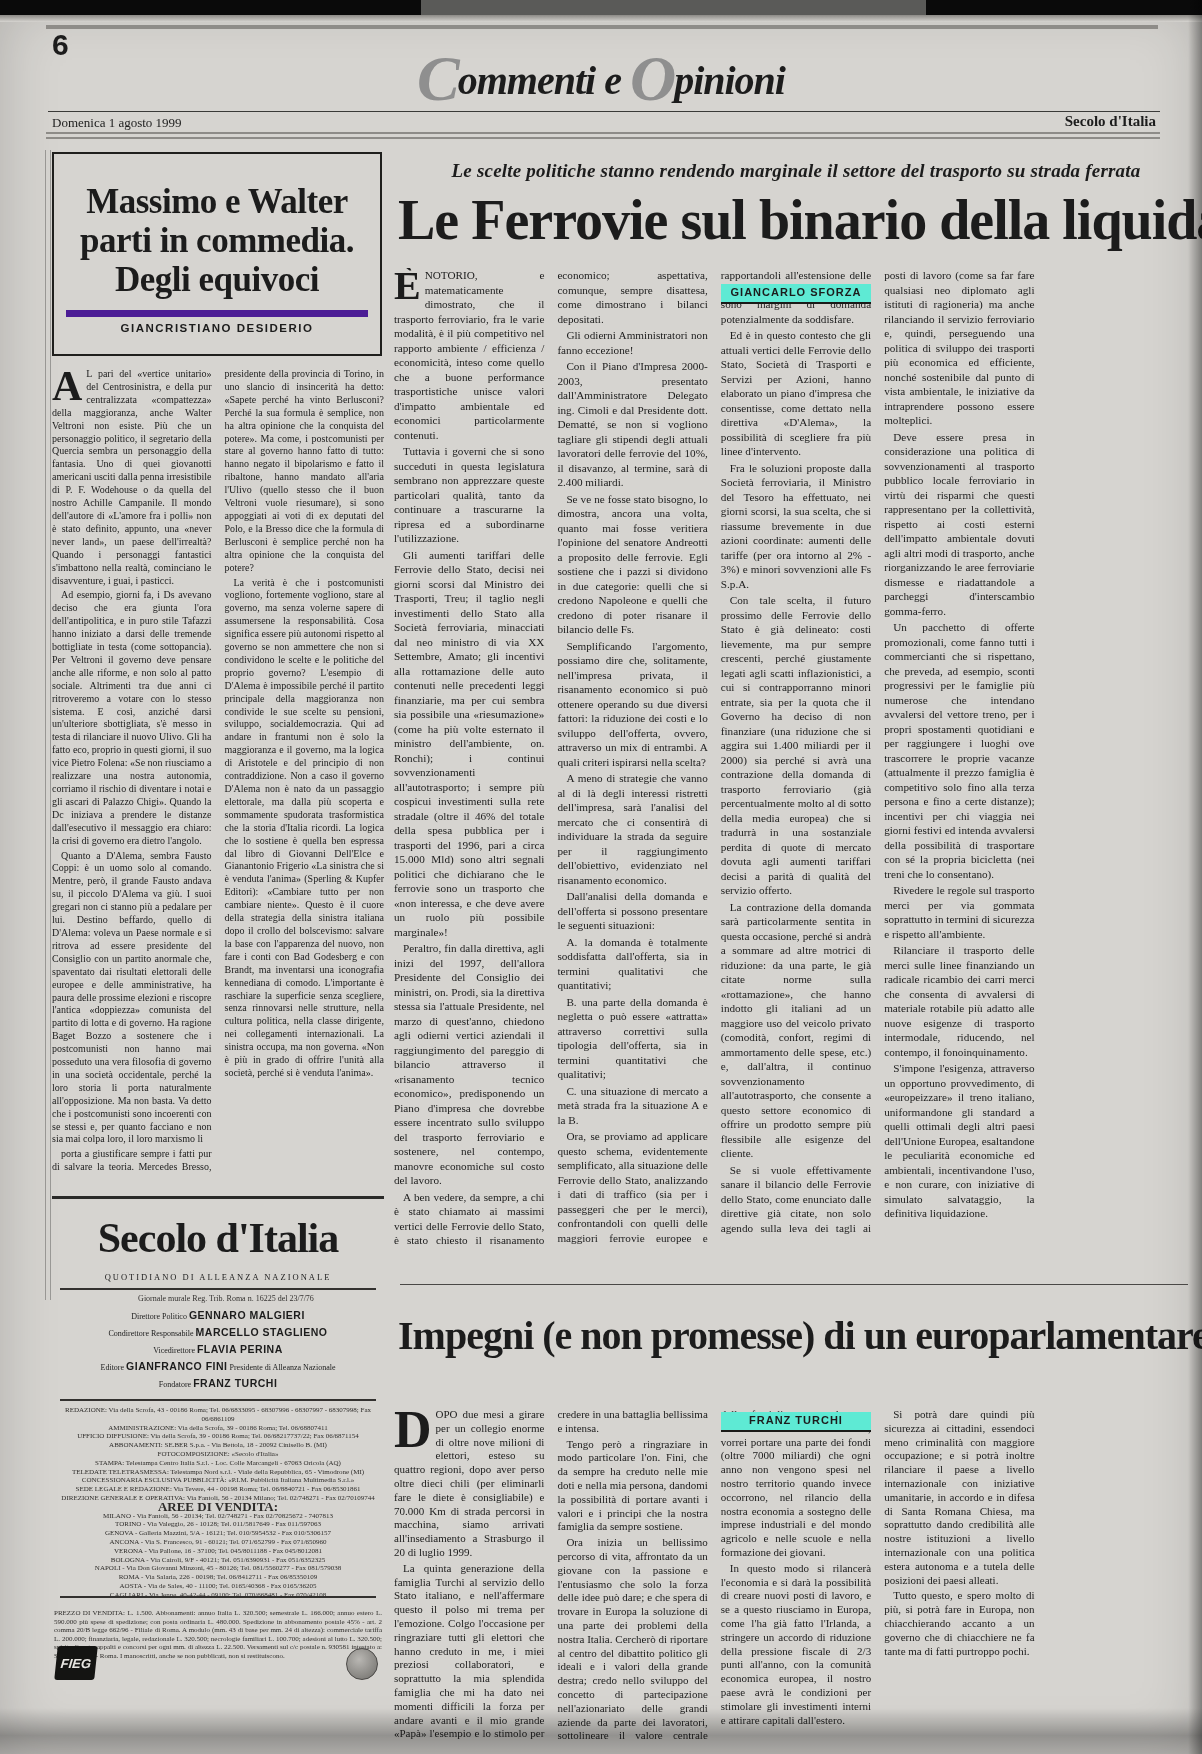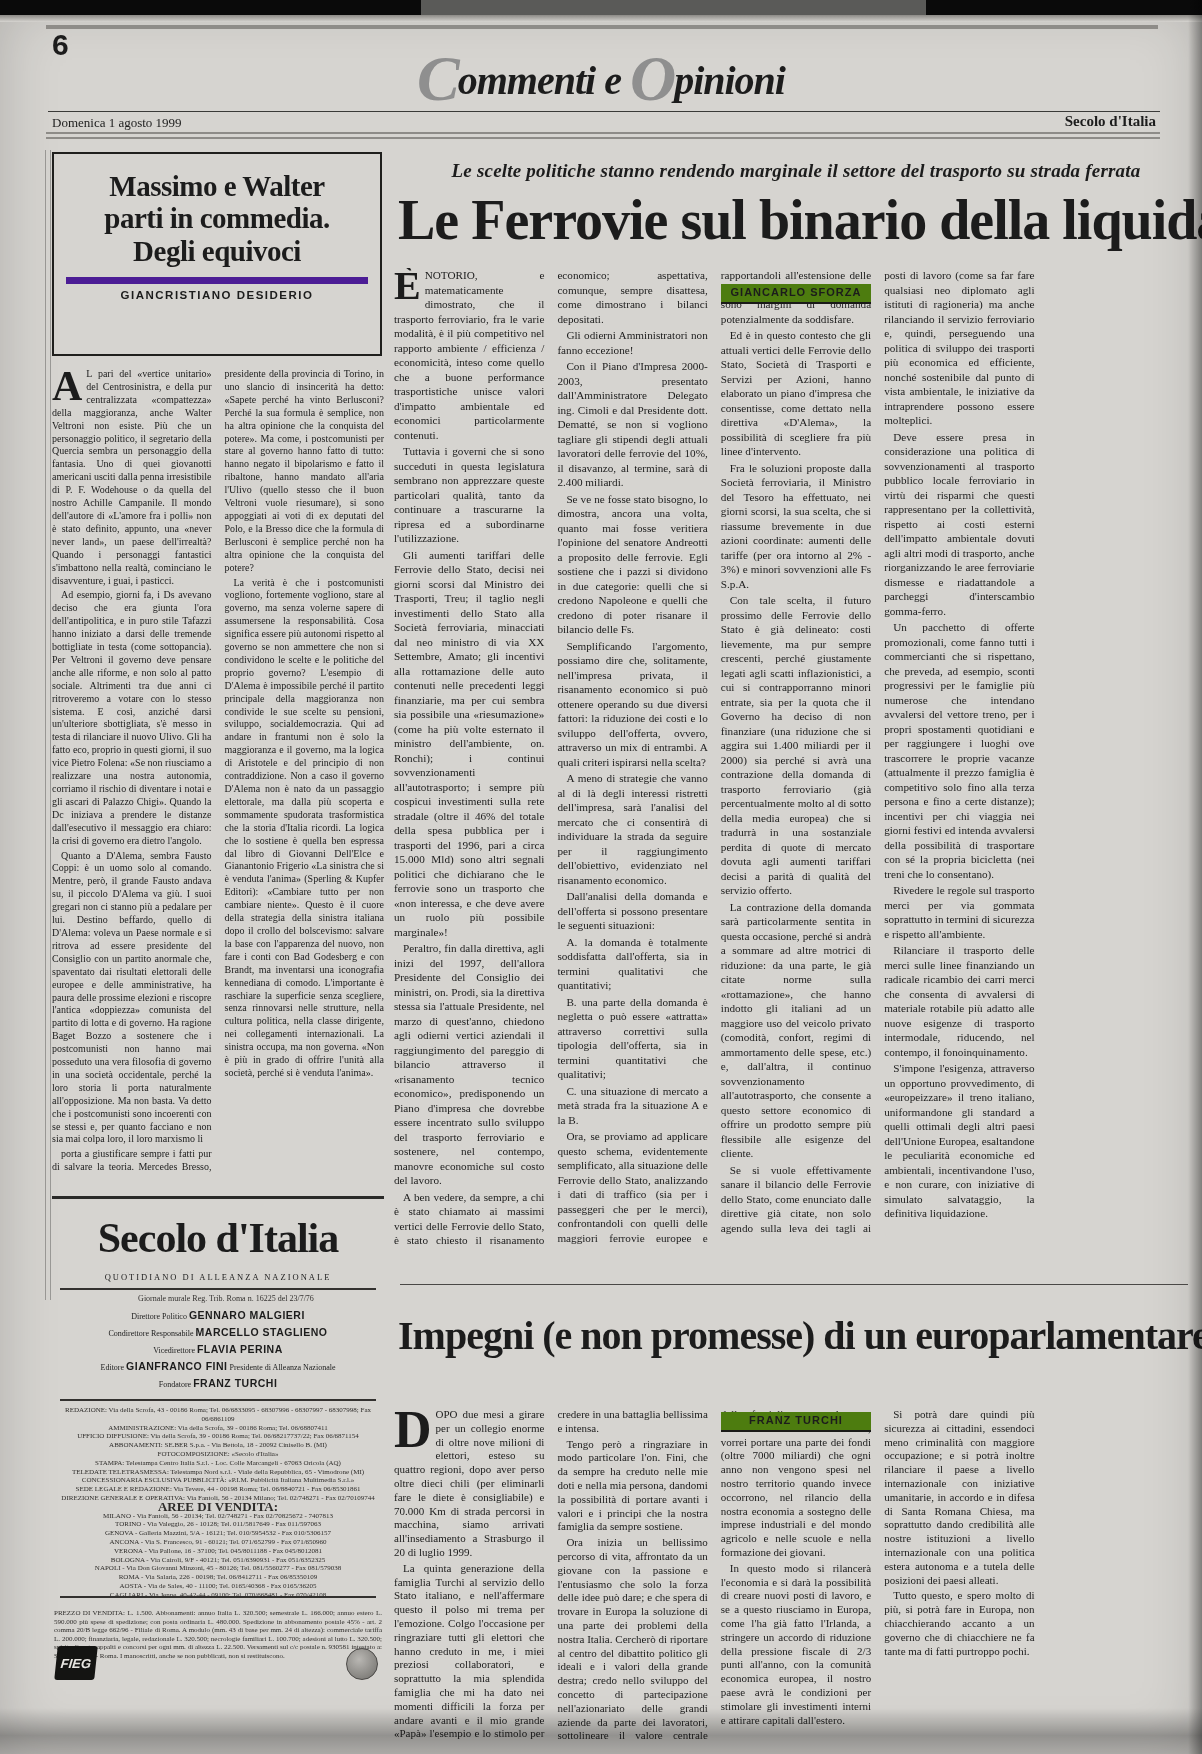--- a/index.html
+++ b/index.html
@@ -27,21 +27,21 @@
   .section-title .big{font-size:64px;color:#8f8f8f;font-style:italic;
         position:relative;top:6px;letter-spacing:-2px;}
   .rule-thin{position:absolute;left:48px;right:42px;top:111px;height:1px;background:#3a3a38;}
   .date-row-date{position:absolute;left:52px;top:115px;font-size:13px;}
   .date-row-paper{position:absolute;right:46px;top:113px;font-size:15px;font-weight:bold;}
   .rule-double{position:absolute;left:46px;right:42px;top:132px;height:3px;
         border-top:2px solid #8e8c88;border-bottom:2px solid #8e8c88;}
   
   .left-box{position:absolute;left:52px;top:152px;width:330px;height:204px;
         border:2px solid #1f1f1d;box-sizing:border-box;}
-  .left-title{margin:16px 8px 0;text-align:center;font-size:29px;line-height:1.12;
+  .left-title{margin:28px 8px 0;text-align:center;font-size:35px;line-height:1.12;
         font-weight:600;letter-spacing:-.5px;}
   .left-byline{margin:10px 12px 0;border-top:7px solid #4c1d95;text-align:center;
         font:bold 11.5px "Liberation Sans",sans-serif;letter-spacing:1.5px;padding-top:5px;}
   .left-body{position:absolute;left:52px;top:368px;width:332px;height:818px;
         columns:2;column-gap:13px;column-fill:auto;overflow:hidden;
         font-size:10px;line-height:12.9px;text-align:justify;}
   .left-body p,.art p{margin:0 0 2px;text-indent:9px;}
   .left-body p.first,.art p.first{text-indent:0;}
   .dc{float:left;font-weight:bold;margin:1px 4px 0 0;}
   .dc-a{font-size:42px;line-height:34px;}
@@ -72,21 +72,21 @@
   .round-stamp{position:absolute;right:820px;top:1648px;left:346px;width:30px;height:30px;border-radius:50%;
         background:radial-gradient(circle at 40% 35%,#b9b7b3,#6f6d69);border:1px solid #4a4846;z-index:2;}
   
   .kicker{position:absolute;left:420px;right:30px;top:160px;text-align:center;
         font-style:italic;font-weight:bold;font-size:19px;letter-spacing:.2px;}
   .main-headline{position:absolute;left:398px;right:10px;top:188px;text-align:left;
         font-size:56px;font-weight:600;letter-spacing:-1px;white-space:nowrap;}
   .main-body{position:absolute;left:394px;top:268px;width:804px;height:980px;
         columns:5;column-gap:13px;column-fill:auto;overflow:hidden;
         font-size:11.2px;line-height:14.5px;text-align:justify;}
-  .col-byline{position:absolute;width:150px;background:#4d7c0f;text-align:center;
+  .col-byline{position:absolute;width:150px;background:#5eead4;text-align:center;
         font:bold 11px "Liberation Sans",sans-serif;letter-spacing:1px;
         padding:2px 0 4px;border-bottom:2px solid #1a1a18;z-index:3;}
   .byline-sforza{left:721px;top:284px;}
   .mid-rule{position:absolute;left:400px;right:14px;top:1284px;height:1px;background:#4a4846;}
   
   .bottom-headline{position:absolute;left:398px;right:10px;top:1312px;text-align:center;
         font-size:40px;font-weight:600;letter-spacing:-1px;white-space:nowrap;}
   .bottom-body{position:absolute;left:394px;top:1408px;width:804px;height:346px;
         columns:5;column-gap:13px;column-fill:auto;overflow:hidden;
         font-size:11px;line-height:13.8px;text-align:justify;}

